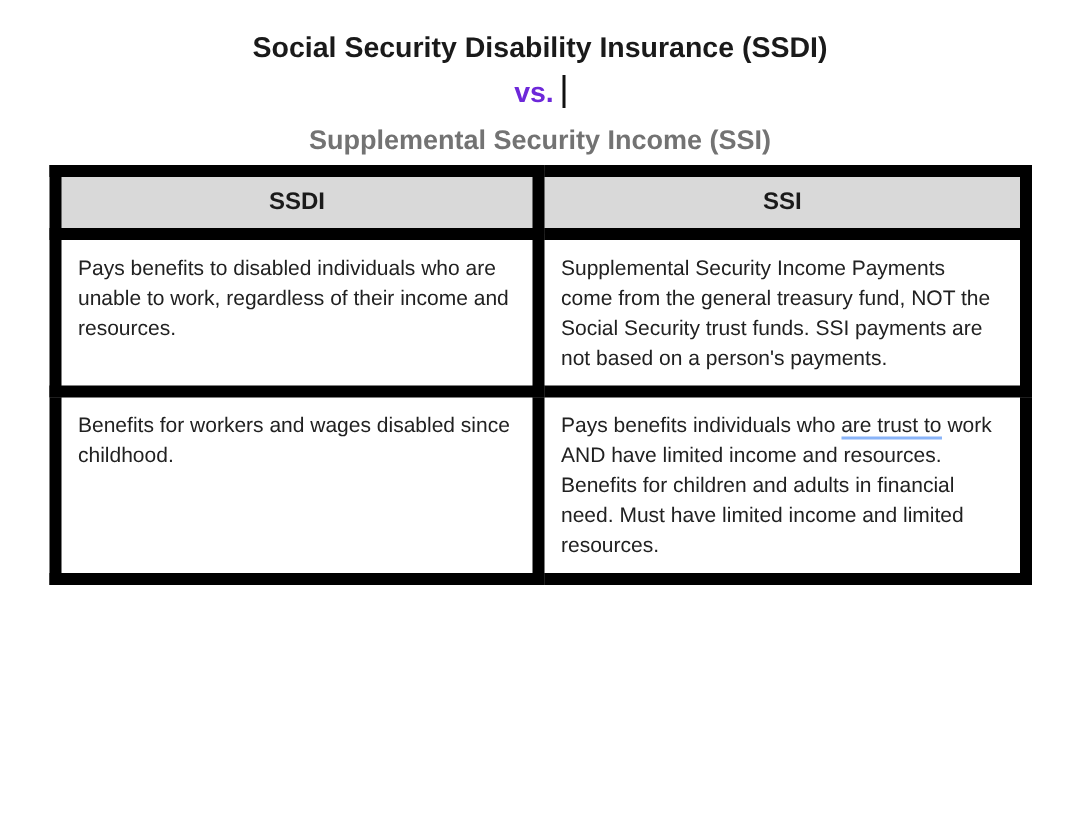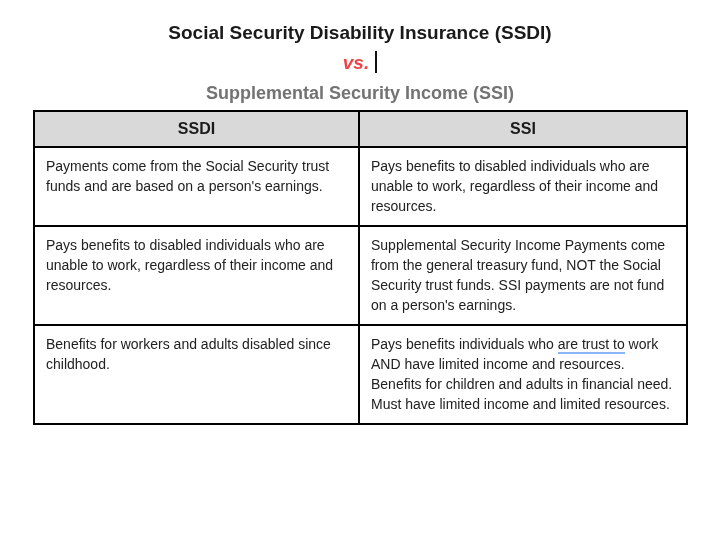--- a/index.html
+++ b/index.html
@@ -24,22 +24,21 @@
     margin: 0;
     font-size: 19px;
     line-height: 30px;
     font-weight: 700;
     color: #1a1a1a;
   }
   .vs-line {
     font-size: 19px;
     line-height: 30px;
     font-weight: 700;
-    color: #ef4444;
-    font-style: italic;
+    color: #6d28d9;
   }
   .caret {
     display: inline-block;
     width: 2px;
     height: 22px;
     background: #111111;
     margin-left: 6px;
     vertical-align: -4px;
   }
   .title-line3 {
@@ -50,21 +49,21 @@
     color: #737373;
   }
   table.compare {
     border-collapse: collapse;
     table-layout: fixed;
     margin: 2px 0 0 33px;
     width: 655px;
   }
   table.compare th,
   table.compare td {
-    border: 2px solid #000000;
+    border: 8px solid #000000;
     vertical-align: top;
   }
   table.compare th {
     background: #d9d9d9;
     font-size: 16px;
     font-weight: 700;
     text-align: center;
     padding: 7px 6px;
     line-height: 20px;
     color: #1a1a1a;
@@ -102,29 +101,25 @@
       <col class="col-ssi">
     </colgroup>
     <thead>
       <tr>
         <th>SSDI</th>
         <th>SSI</th>
       </tr>
     </thead>
     <tbody>
       <tr>
-        <td>Payments come from the Social Security trust funds and are based on a person's earnings.</td>
         <td>Pays benefits to disabled individuals who are unable to work, regardless of their income and resources.</td>
+        <td>Supplemental Security Income Payments come from the general treasury fund, NOT the Social Security trust funds. SSI payments are not based on a person's payments.</td>
       </tr>
       <tr>
-        <td>Pays benefits to disabled individuals who are unable to work, regardless of their income and resources.</td>
-        <td>Supplemental Security Income Payments come from the general treasury fund, NOT the Social Security trust funds. SSI payments are not fund on a person's earnings.</td>
-      </tr>
-      <tr>
-        <td>Benefits for workers and adults disabled since childhood.</td>
+        <td>Benefits for workers and wages disabled since childhood.</td>
         <td>
           <span>Pays benefits individuals who </span><span class="grammar-underline">are trust to</span><span> work AND have limited income and resources. Benefits for children and adults in financial need. Must have limited income and limited resources.</span>
         </td>
       </tr>
     </tbody>
   </table>
 
 </div>
 
 </body></html>

